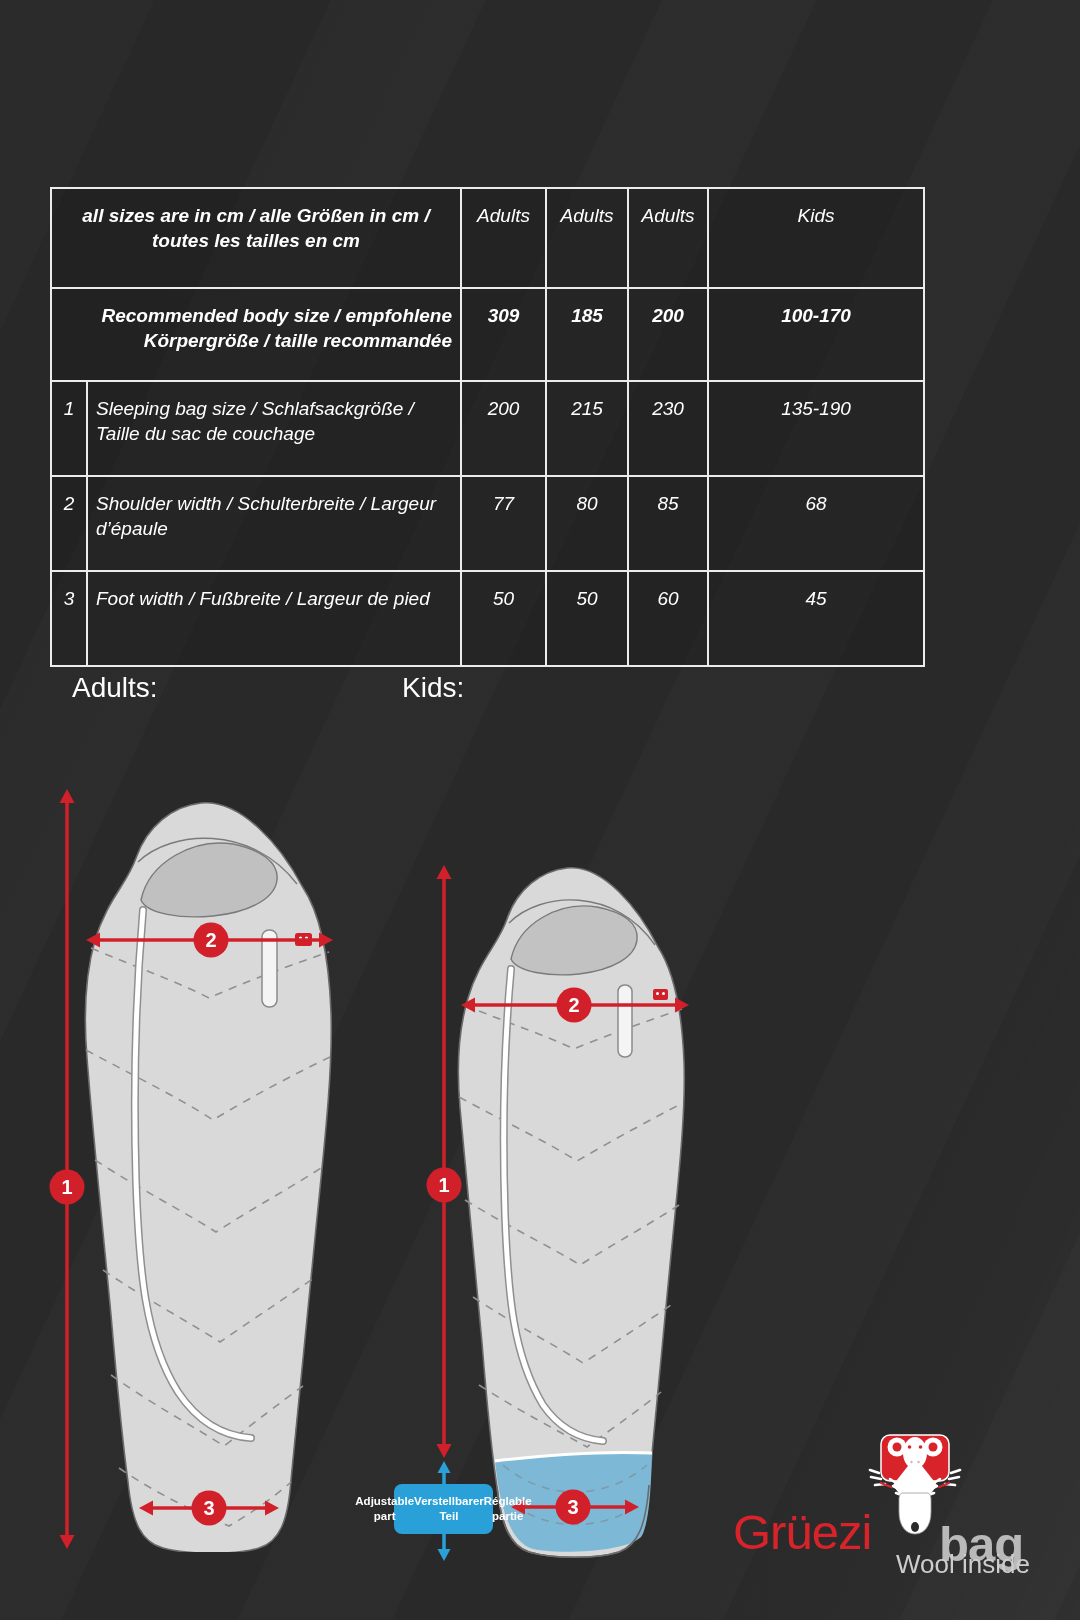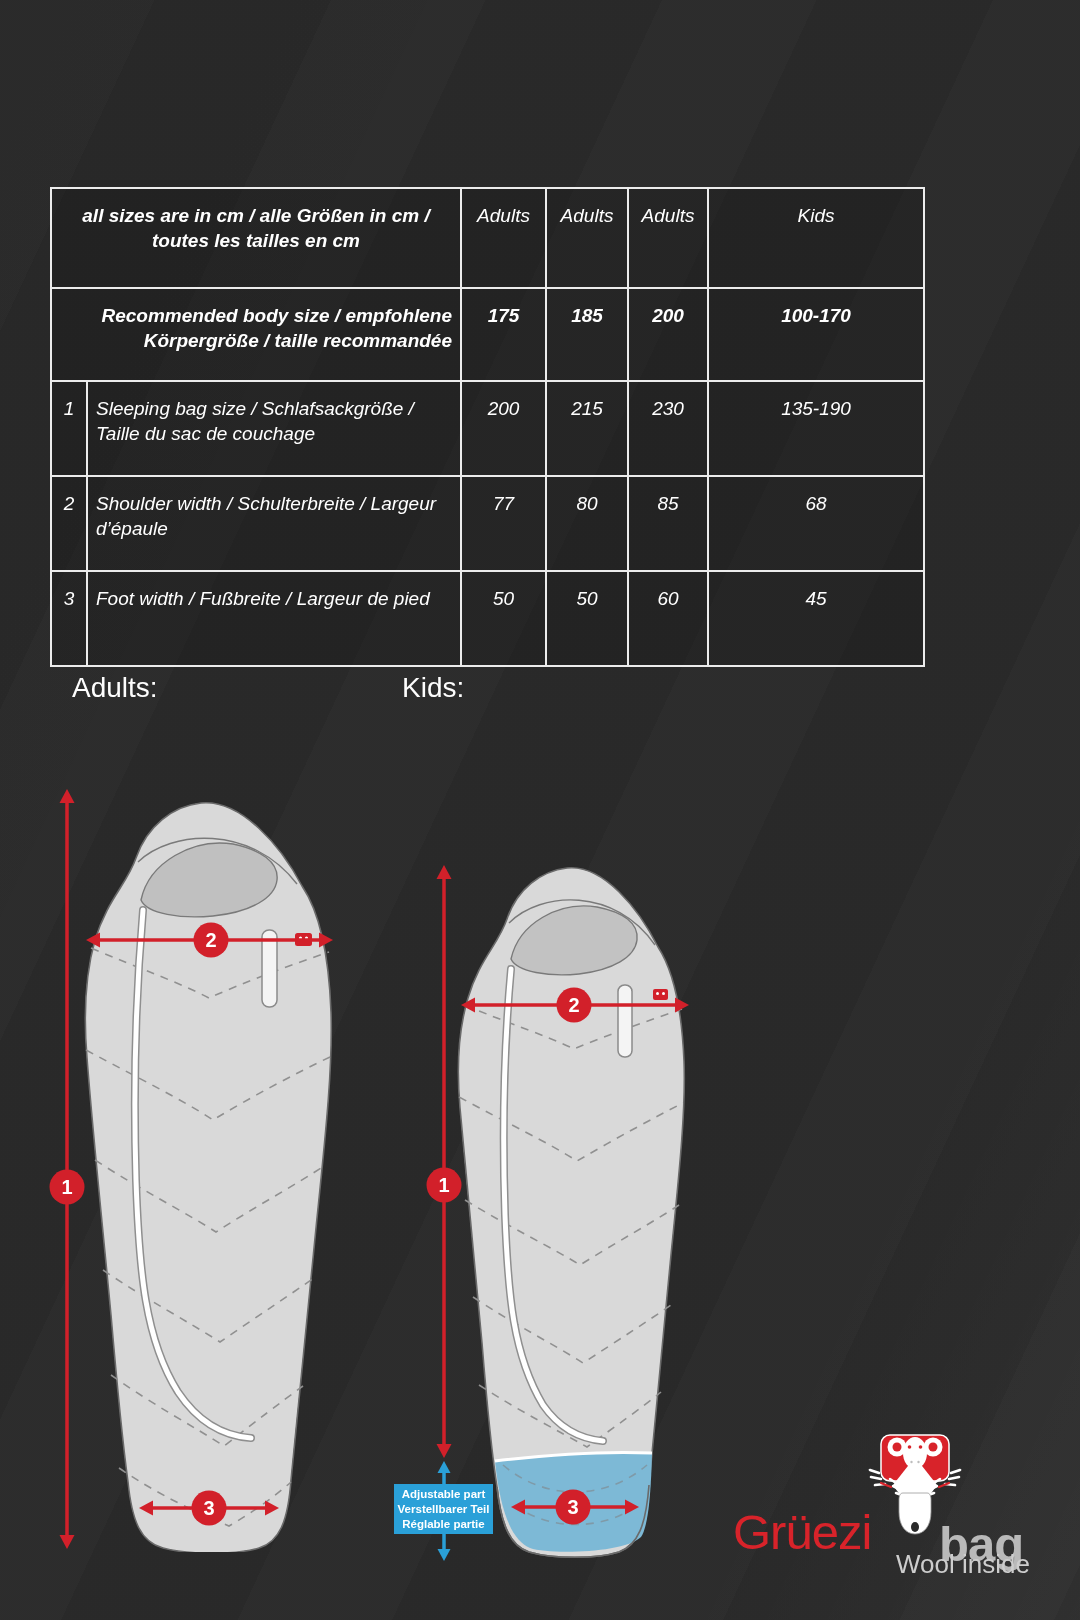--- a/index.html
+++ b/index.html
@@ -50,22 +50,22 @@
   
   .badge{
     position:absolute;width:35px;height:35px;border-radius:50%;
     background:#d2202a;color:#fff;font-weight:bold;font-size:20px;
     display:flex;align-items:center;justify-content:center;
     transform:translate(-50%,-50%);z-index:6;
   }
   
   .adj-box{
     position:absolute;left:394px;top:1484px;width:99px;height:50px;
-    background:#2aa0d8;border-radius:0;z-index:7;
-    display:flex;flex-direction:column;align-items:center;justify-content:center;
+    background:#2aa0d8;border-radius:8px;z-index:7;
+    display:flex;flex-direction:row;align-items:center;justify-content:center;
     font-size:11.5px;line-height:15px;font-weight:bold;color:#ffffff;text-align:center;
   }
   
   .logo-red{left:733px;top:1504px;font-size:49px;font-weight:normal;letter-spacing:-1px;color:#d8232a;}
   .logo-gray{left:939px;top:1516px;font-size:49px;font-weight:bold;letter-spacing:-1px;color:#b9b9b9;}
   .logo-tag{left:884px;top:1549px;font-size:26px;color:#cdcdcd;margin-left:12px;}
   svg{display:block;}
   .overlay{pointer-events:none;z-index:5;}
   .bag{z-index:2;}
 </style>
@@ -87,21 +87,21 @@
     <tbody>
         <tr class="r-head">
       <td class="c-note" colspan="2">all sizes are in cm / alle Größen in cm / toutes les tailles en cm</td>
       <td class="c-colhead">Adults</td>
       <td class="c-colhead">Adults</td>
       <td class="c-colhead">Adults</td>
       <td class="c-colhead">Kids</td>
     </tr>
     <tr class="r-rec">
       <td class="c-rec" colspan="2">Recommended body size / empfohlene Körpergröße / taille recommandée</td>
-      <td class="c-valb">175</td>
+      <td class="c-valb">309</td>
       <td class="c-valb">185</td>
       <td class="c-valb">200</td>
       <td class="c-valb">100-170</td>
     </tr>
     <tr class="r-std">
       <td class="c-num">1</td>
       <td class="c-desc">Sleeping bag size / Schlafsackgröße / Taille du sac de couchage</td>
       <td class="c-val">200</td>
       <td class="c-val">215</td>
       <td class="c-val">230</td>

